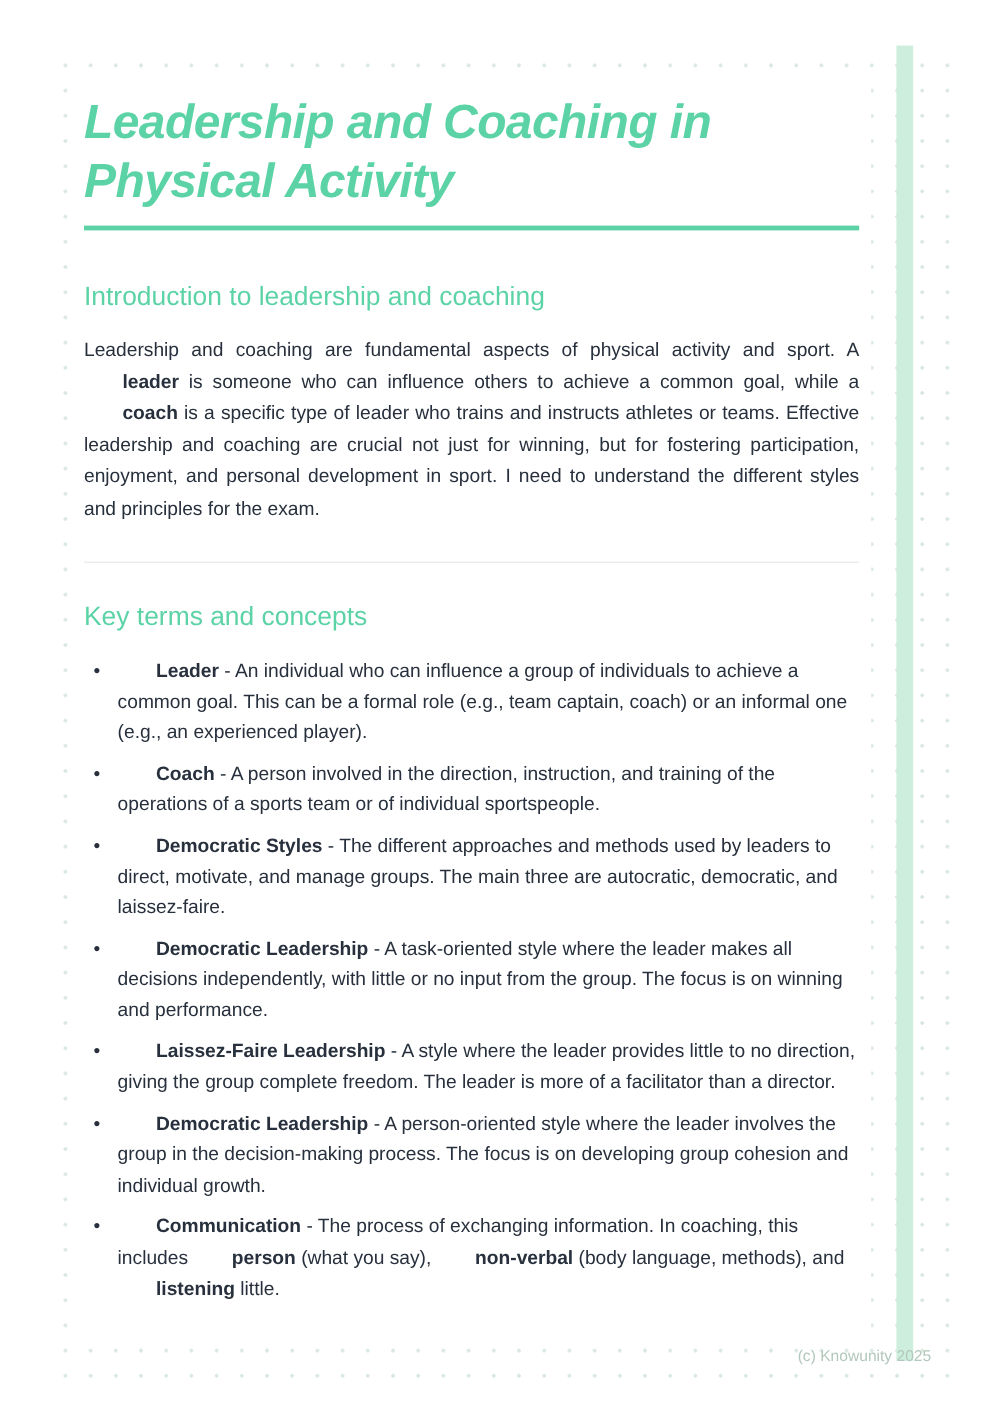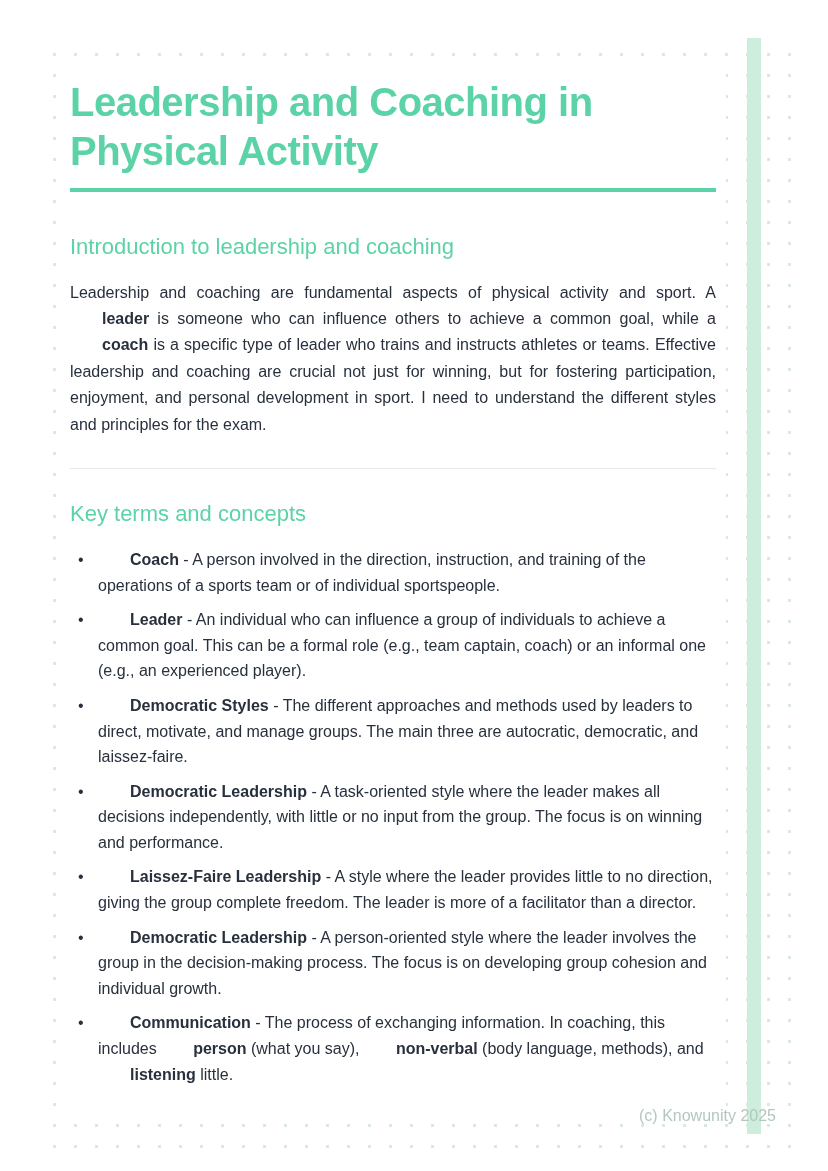--- a/index.html
+++ b/index.html
@@ -38,20 +38,21 @@
     background:#ffffff;
     padding:20px 10px 30px 10px;
   }
   h1.page-title{
     font-size:40px;
     line-height:1.22;
     font-weight:800;
     letter-spacing:-0.5px;
     color:var(--accent);
     margin:0 0 12px 0;
+    font-style:italic;
   }
   .title-rule{
     height:4px;
     background:var(--accent);
     border:none;
     margin:0 0 42px 0;
   }
   h2.section-heading{
     font-size:22px;
     font-weight:400;
@@ -86,22 +87,22 @@
     content:"•";
     position:absolute;
     left:0;top:0;
     color:var(--body-text);
     font-size:16px;
   }
   strong{font-weight:700;margin-left:32px;}
   .footer-credit{
     position:absolute;
     right:52px;
-    bottom:46px;
-    font-size:16px;
+    bottom:34px;
+    font-size:13px;
     color:var(--footer-text);
     z-index:5;
     margin-left:29px;
   }
 </style>
 </head>
 <body>
 
 <div class="dots-layer"></div>
 <div class="accent-stripe"></div>
@@ -114,22 +115,22 @@
 
   <h2 class="section-heading">Introduction to leadership and coaching</h2>
 
   <p class="intro-paragraph"><span>Leadership and coaching are fundamental aspects of physical activity and sport. A </span><strong>leader</strong><span> is someone who can influence others to achieve a common goal, while a </span><strong>coach</strong><span> is a specific type of leader who trains and instructs athletes or teams. Effective leadership and coaching are crucial not just for winning, but for fostering participation, enjoyment, and personal development in sport. I need to understand the different styles and principles for the exam.</span></p>
 
   <div class="section-divider"></div>
 
   <h2 class="section-heading">Key terms and concepts</h2>
 
   <ul class="terms-list">
+    <li><strong>Leader</strong><span> - An individual who can influence a group of individuals to achieve a common goal. This can be a formal role (e.g., team captain, coach) or an informal one (e.g., an experienced player).</span></li>
     <li><strong>Coach</strong><span> - A person involved in the direction, instruction, and training of the operations of a sports team or of individual sportspeople.</span></li>
-    <li><strong>Leader</strong><span> - An individual who can influence a group of individuals to achieve a common goal. This can be a formal role (e.g., team captain, coach) or an informal one (e.g., an experienced player).</span></li>
     <li><strong>Democratic Styles</strong><span> - The different approaches and methods used by leaders to direct, motivate, and manage groups. The main three are autocratic, democratic, and laissez-faire.</span></li>
     <li><strong>Democratic Leadership</strong><span> - A task-oriented style where the leader makes all decisions independently, with little or no input from the group. The focus is on winning and performance.</span></li>
     <li><strong>Laissez-Faire Leadership</strong><span> - A style where the leader provides little to no direction, giving the group complete freedom. The leader is more of a facilitator than a director.</span></li>
     <li><strong>Democratic Leadership</strong><span> - A person-oriented style where the leader involves the group in the decision-making process. The focus is on developing group cohesion and individual growth.</span></li>
     <li><strong>Communication</strong><span> - The process of exchanging information. In coaching, this includes </span><strong>person</strong><span> (what you say), </span><strong>non-verbal</strong><span> (body language, methods), and </span><strong>listening</strong><span> little.</span></li>
   </ul>
 
 </div>
 
 <div class="footer-credit">(c) Knowunity 2025</div>

